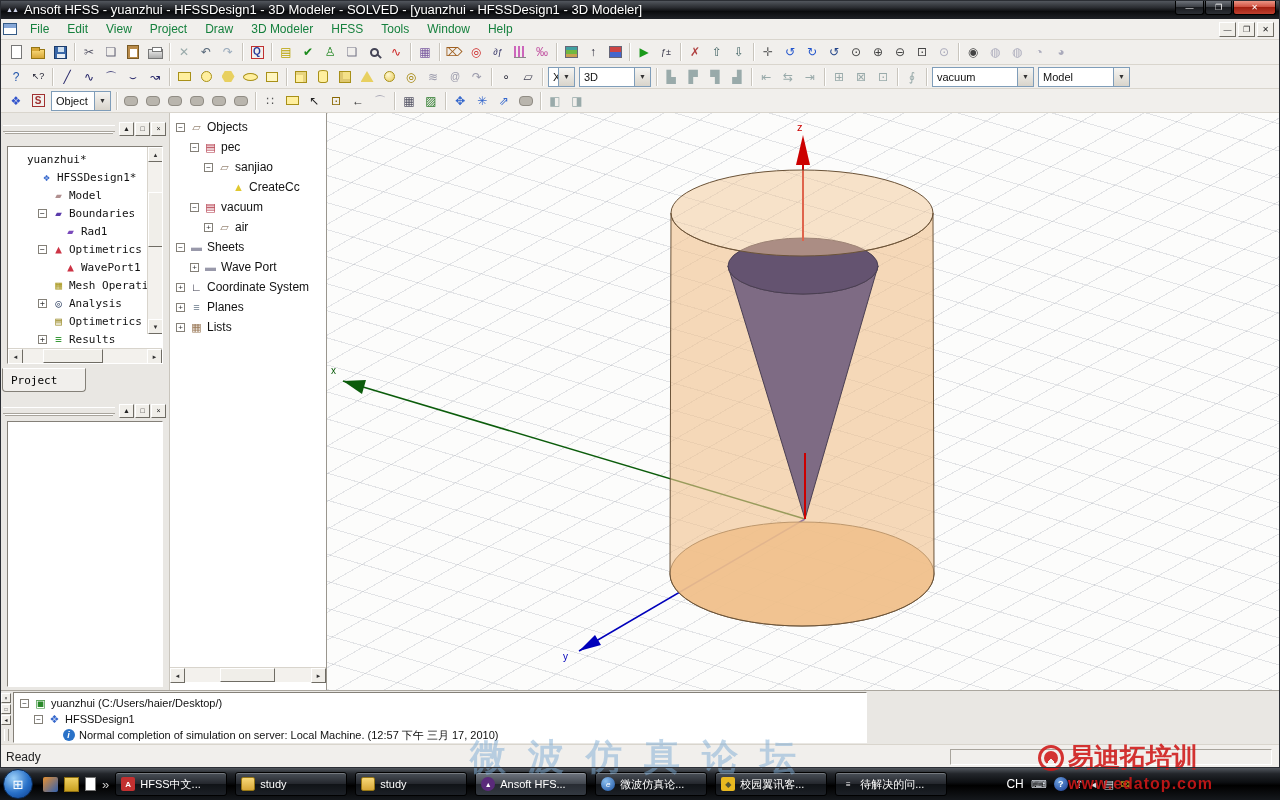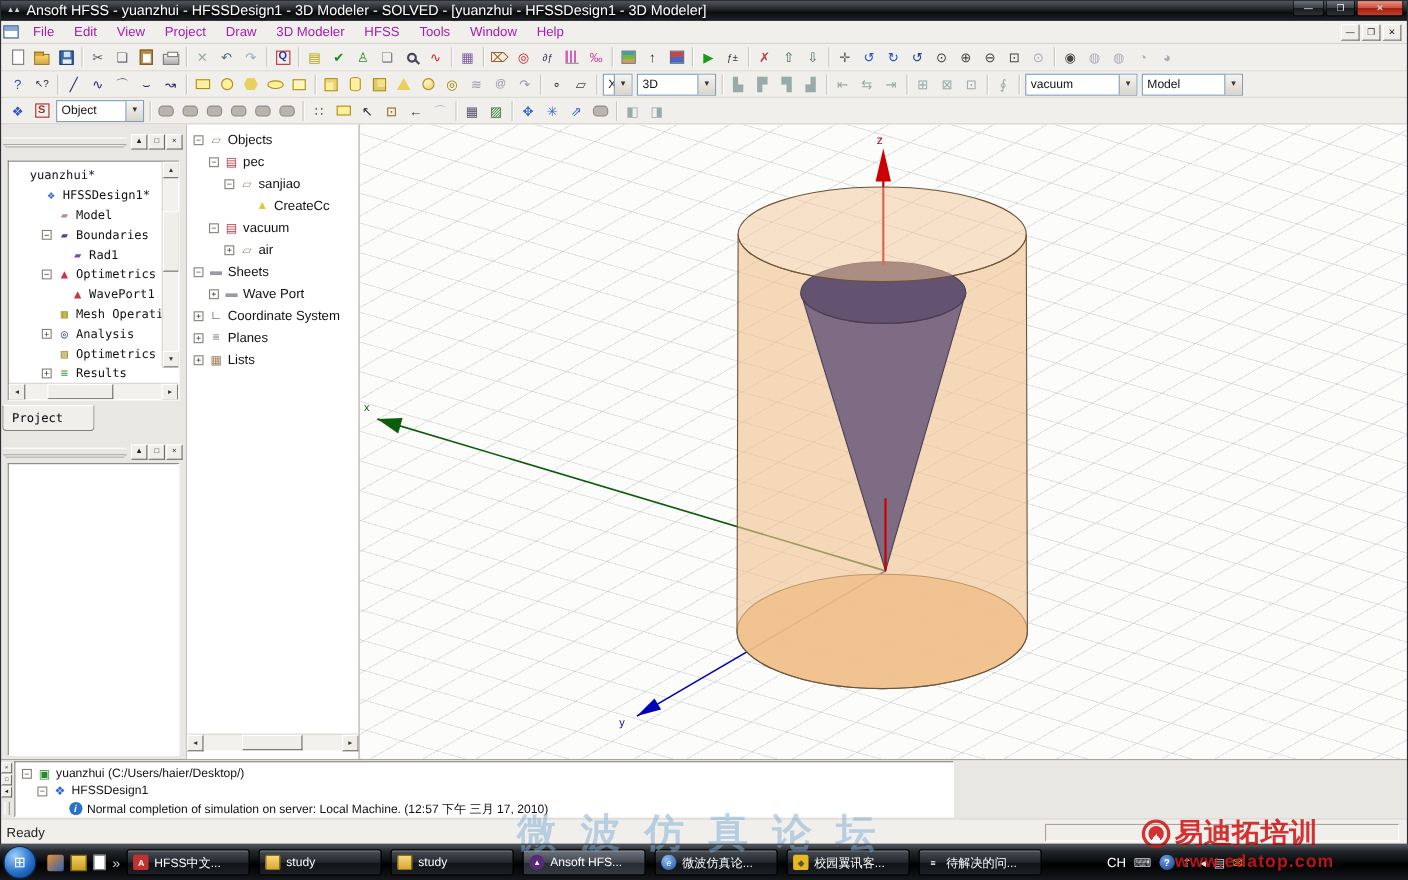--- a/index.html
+++ b/index.html
@@ -18,21 +18,21 @@
     font-size:8px; border:1px solid #000; border-top:none; border-radius:0 0 3px 3px;
     background:linear-gradient(#777c84,#3a3d43 50%,#191b1f 52%,#2c2f35); margin-left:1px; }
   .wbtn.min { width:29px; } .wbtn.max { width:27px; }
   .wbtn.close { width:43px; background:linear-gradient(#f0a090,#d05040 50%,#a01f10 52%,#c04030); }
 
   
   .menubar { position:absolute; left:0; top:19px; width:1280px; height:21px; background:#f1efec;
     border-bottom:1px solid #d9d5cd; display:flex; align-items:center; z-index:9; }
   .mdi-icon { width:14px; height:12px; margin:0 4px 0 3px; border:1px solid #345a86;
     background:linear-gradient(#86a7d7 0 4px,#fff 4px); }
-  .mi { padding:0 9px; height:100%; display:flex; align-items:center; color:#a21caf; }
+  .mi { padding:0 9px; height:100%; display:flex; align-items:center; color:#15803d; }
   .mdibtns { position:absolute; right:6px; top:3px; display:flex; gap:2px; }
   .mdib { width:17px; height:15px; background:#f0eee9; border:1px solid; border-color:#fff #6f6c64 #6f6c64 #fff;
     font-size:8px; display:flex; align-items:center; justify-content:center; color:#222; }
 
   
   .tbrow { position:absolute; left:0; width:1280px; background:#f1efec; border-bottom:1px solid #d9d5cd;
     display:flex; align-items:center; padding-left:5px; z-index:8; }
   #tb1 { top:40px; height:25px; } #tb2 { top:65px; height:24px; } #tb3 { top:89px; height:24px; }
   .tbtn { width:22px; height:20px; display:flex; align-items:center; justify-content:center; flex:0 0 auto; }
   .tsep { width:1px; height:18px; background:#c9c5bd; margin:0 3px; flex:0 0 auto; box-shadow:1px 0 0 #fff; }
@@ -497,21 +497,21 @@
       <span class="ca">▼</span>
     </div>
   </div>
 <div class="tbrow" id="tb3">
     <div class="tbtn">
       <span class="ticon" style="color: rgb(51, 85, 204);">❖</span>
     </div>
     <div class="tbtn">
       <span class="ticon" style="color: rgb(160, 48, 48); border: 1px solid rgb(160, 48, 48); width: 13px; height: 13px; font-size: 10px; font-weight: bold;">S</span>
     </div>
-    <div class="combo" style="width: 80px;">
+    <div class="combo" style="width: 60px;">
       <span class="cv">Object</span>
       <span class="ca">▼</span>
     </div>
     <div class="tsep"></div>
     <div class="tbtn">
       <span class="ticon sh-pill"></span>
     </div>
     <div class="tbtn">
       <span class="ticon sh-pill"></span>
     </div>

